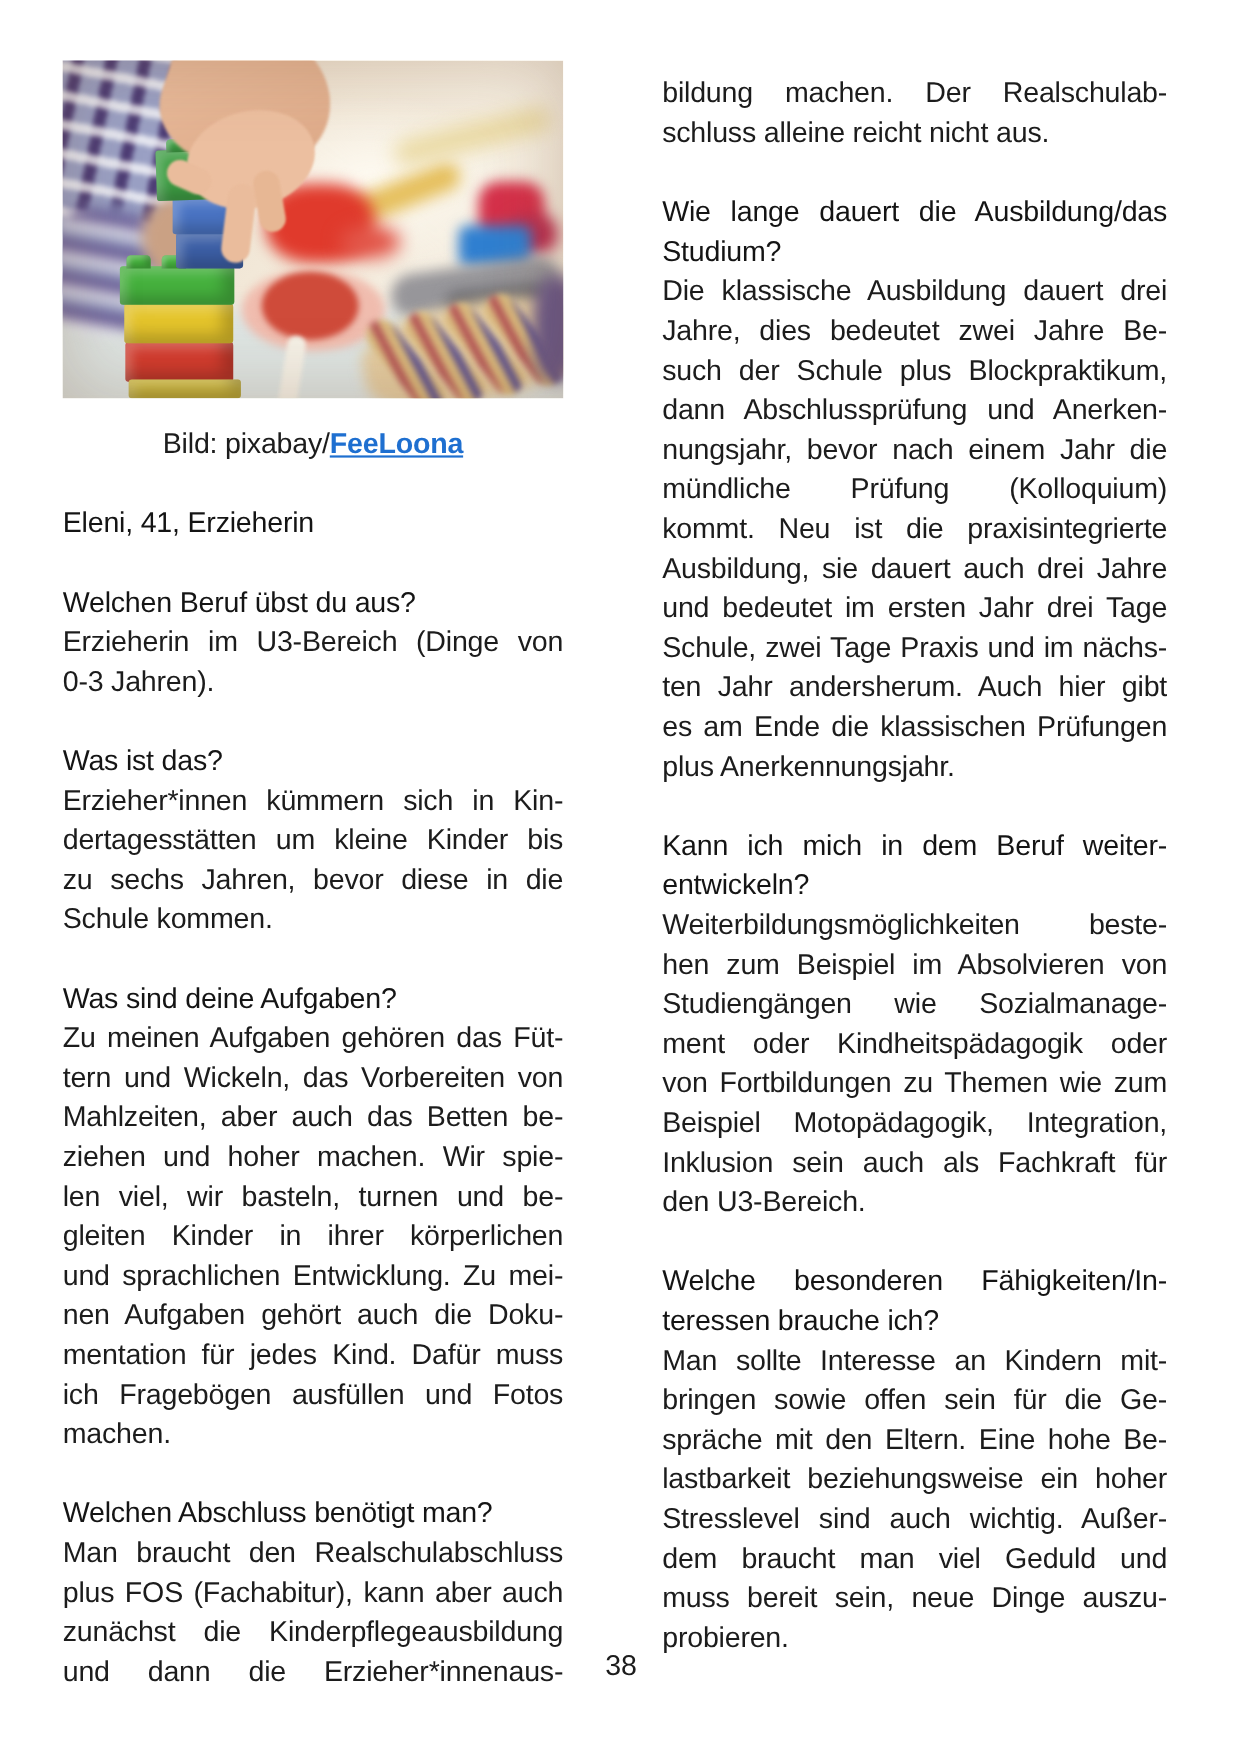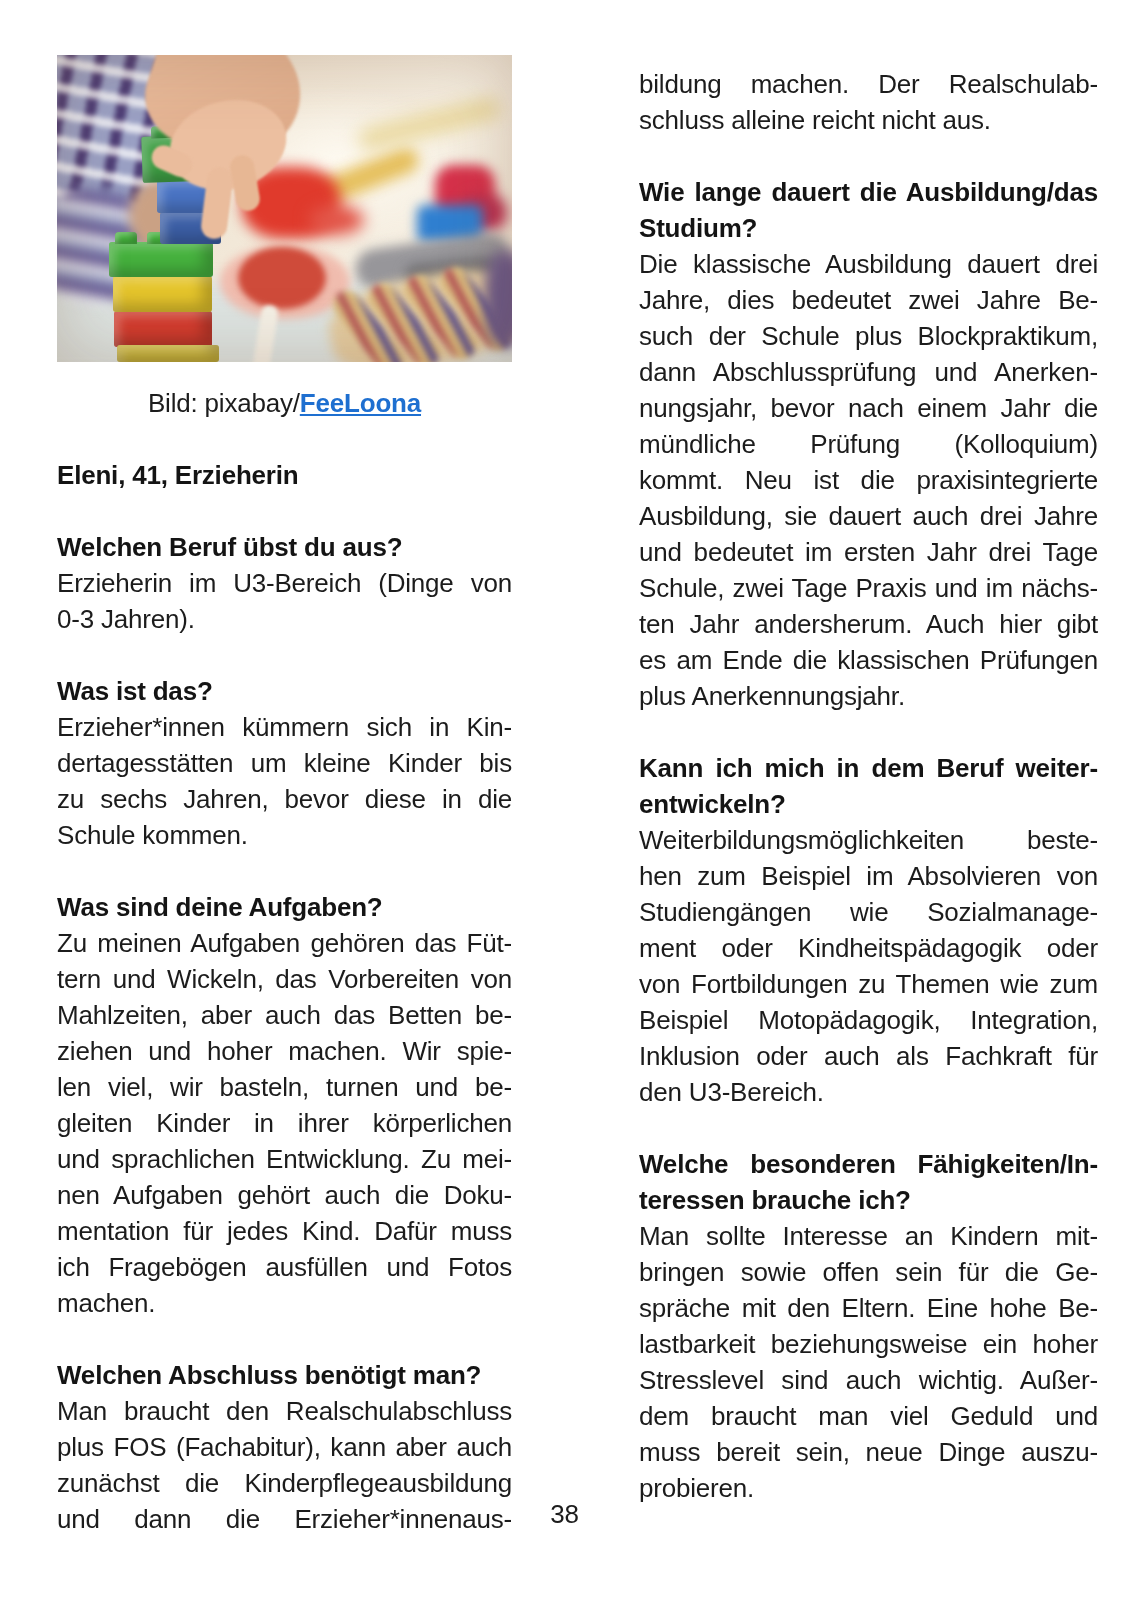--- a/index.html
+++ b/index.html
@@ -3,25 +3,25 @@
 <meta charset="utf-8">
 <style>
   html,body{margin:0;padding:0;background:#ffffff;}
   .page{
     position:relative;width:1129px;height:1600px;background:#ffffff;
     font-family:"Liberation Sans",sans-serif;color:#1c1c1c;
     font-size:26px;line-height:36px;letter-spacing:-0.2px;overflow:hidden;
   }
   .col{position:absolute;}
   .col-left{left:57px;top:55px;width:455px;}
-  .col-right{left:639px;top:66px;width:459px;}
+  .col-right{left:602px;top:66px;width:459px;}
   .section{margin-bottom:36px;}
   .line{white-space:nowrap;text-align:justify;text-align-last:justify;}
   .line.last{text-align-last:left;}
-  .line.h{font-weight:700;color:#141414;}
+  .line.h{font-weight:400;color:#141414;}
   .caption{margin-top:23px;margin-bottom:36px;text-align:center;}
   .caption a{font-weight:700;text-decoration:underline;cursor:pointer;}
   .pagenum{position:absolute;left:0;top:1496px;width:100%;text-align:center;}
 
   
   .photo{
     margin:0;position:relative;width:455px;height:307px;overflow:hidden;
     background:linear-gradient(120deg,#e7d7c4 0%,#f2e8d8 45%,#f6efe2 70%,#efe3d2 100%);
   }
   .ph{position:absolute;}
@@ -195,21 +195,21 @@
         </section>
         <section class="section">
           <div class="line h">Kann ich mich in dem Beruf weiter-</div>
           <div class="line h last">entwickeln?</div>
           <div class="line p">Weiterbildungsmöglichkeiten beste-</div>
           <div class="line p">hen zum Beispiel im Absolvieren von</div>
           <div class="line p">Studiengängen wie Sozialmanage-</div>
           <div class="line p">ment oder Kindheitspädagogik oder</div>
           <div class="line p">von Fortbildungen zu Themen wie zum</div>
           <div class="line p">Beispiel Motopädagogik, Integration,</div>
-          <div class="line p">Inklusion oder auch als Fachkraft für</div>
+          <div class="line p">Inklusion sein auch als Fachkraft für</div>
           <div class="line p last">den U3-Bereich.</div>
         </section>
         <section class="section">
           <div class="line h">Welche besonderen Fähigkeiten/In-</div>
           <div class="line h last">teressen brauche ich?</div>
           <div class="line p">Man sollte Interesse an Kindern mit-</div>
           <div class="line p">bringen sowie offen sein für die Ge-</div>
           <div class="line p">spräche mit den Eltern. Eine hohe Be-</div>
           <div class="line p">lastbarkeit beziehungsweise ein hoher</div>
           <div class="line p">Stresslevel sind auch wichtig. Außer-</div>

